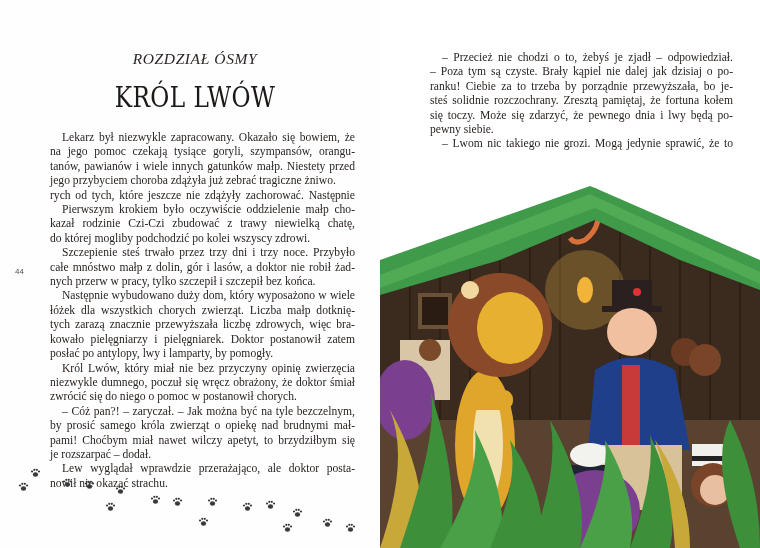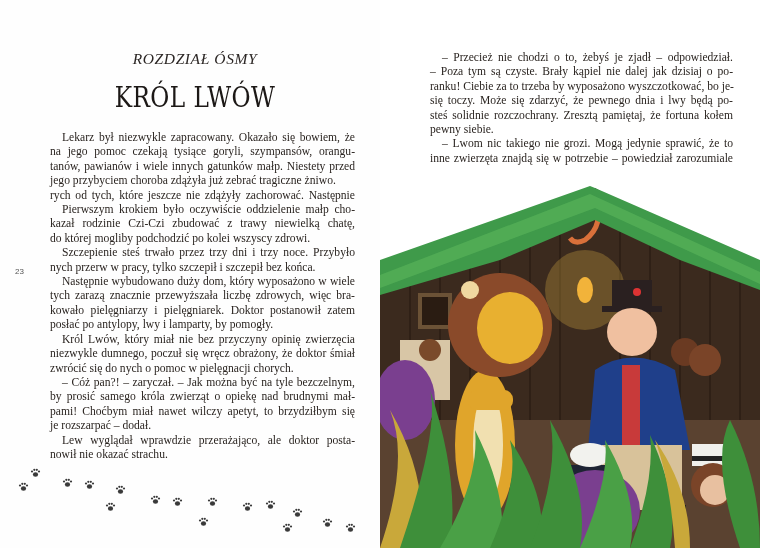--- a/index.html
+++ b/index.html
@@ -31,39 +31,41 @@
     .paws { position: absolute; left: 0; top: 460px; width: 380px; height: 88px; }
     .paw { position: absolute; width: 11px; height: 10px; }
     .illustration { position: absolute; left: 380px; top: 180px; width: 380px; height: 368px; }
   </style>
 </head>
 <body>
 
 <div class="page page-left">
   <div class="chapter-label">ROZDZIAŁ ÓSMY</div>
   <div class="chapter-title">KRÓL LWÓW</div>
-  <div class="page-number">23</div>
+  <div class="page-number">44</div>
   <div class="text-block text-left" id="left-text">
       <span class="line indent">Lekarz był niezwykle zapracowany. Okazało się bowiem, że</span>
       <span class="line">na jego pomoc czekają tysiące goryli, szympansów, orangu-</span>
       <span class="line">tanów, pawianów i wiele innych gatunków małp. Niestety przed</span>
       <span class="line last">jego przybyciem choroba zdążyła już zebrać tragiczne żniwo.</span>
       <span class="line">rych od tych, które jeszcze nie zdążyły zachorować. Następnie</span>
       <span class="line indent">Pierwszym krokiem było oczywiście oddzielenie małp cho-</span>
       <span class="line">kazał rodzinie Czi-Czi zbudować z trawy niewielką chatę,</span>
       <span class="line last">do której mogliby podchodzić po kolei wszyscy zdrowi.</span>
       <span class="line indent">Szczepienie steś trwało przez trzy dni i trzy noce. Przybyło</span>
+      <span class="line">całe mnóstwo małp z dolin, gór i lasów, a doktor nie robił żad-</span>
       <span class="line last">nych przerw w pracy, tylko szczepił i szczepił bez końca.</span>
       <span class="line indent">Następnie wybudowano duży dom, który wyposażono w wiele</span>
+      <span class="line">łóżek dla wszystkich chorych zwierząt. Liczba małp dotknię-</span>
       <span class="line">tych zarazą znacznie przewyższała liczbę zdrowych, więc bra-</span>
       <span class="line">kowało pielęgniarzy i pielęgniarek. Doktor postanowił zatem</span>
       <span class="line last">posłać po antylopy, lwy i lamparty, by pomogły.</span>
       <span class="line indent">Król Lwów, który miał nie bez przyczyny opinię zwierzęcia</span>
       <span class="line">niezwykle dumnego, poczuł się wręcz obrażony, że doktor śmiał</span>
-      <span class="line last">zwrócić się do nych o pomoc w pielęgnacji chorych.</span>
+      <span class="line last">zwrócić się do niego o pomoc w postanowił chorych.</span>
       <span class="line indent">– Cóż pan?! – zaryczał. – Jak można być na tyle bezczelnym,</span>
       <span class="line">by prosić samego króla zwierząt o opiekę nad brudnymi mał-</span>
       <span class="line">pami! Choćbym miał nawet wilczy apetyt, to brzydziłbym się</span>
       <span class="line last">je rozszarpać – dodał.</span>
       <span class="line indent">Lew wyglądał wprawdzie przerażająco, ale doktor posta-</span>
       <span class="line last">nowił nie okazać strachu.</span>
     </div>
 
   <div class="paws" id="paws">
       <svg class="paw" viewBox="0 0 11 10" style="left: 30px; top: 8px;">
@@ -178,26 +180,25 @@
         <circle cx="6.8" cy="1.8" r="1.1" fill="#3a3a3a"></circle>
         <circle cx="9" cy="3.5" r="1.1" fill="#3a3a3a"></circle>
       </svg>
     </div>
 </div>
 
 <div class="page page-right">
   <div class="text-block" style="position:absolute; top:51px; left:50px; width:303px;" id="right-text">
       <span class="line indent">– Przecież nie chodzi o to, żebyś je zjadł – odpowiedział.</span>
       <span class="line">– Poza tym są czyste. Brały kąpiel nie dalej jak dzisiaj o po-</span>
-      <span class="line">ranku! Ciebie za to trzeba by wyposażono wyszczotkować, bo je-</span>
+      <span class="line">ranku! Ciebie za to trzeba by porządnie przewyższała, bo je-</span>
+      <span class="line">steś solidnie rozczochrany. Zresztą pamiętaj, że fortuna kołem</span>
       <span class="line">się toczy. Może się zdarzyć, że pewnego dnia i lwy będą po-</span>
-      <span class="line">steś solidnie rozczochrany. Zresztą pamiętaj, że fortuna kołem</span>
       <span class="line last">pewny siebie.</span>
       <span class="line indent">– Lwom nic takiego nie grozi. Mogą jedynie sprawić, że to</span>
-      <span class="line">inne zwierzęta znajdą się w potrzebie – powiedział zarozumiale</span>
     </div>
 </div>
 
 <svg class="illustration" viewBox="0 0 380 368" preserveAspectRatio="none">
 
   <polygon points="0,110 215,8 380,105 380,368 0,368" fill="#3b2a1e"></polygon>
   <g stroke="#2a1d14" stroke-width="2" opacity="0.7">
     <line x1="30" y1="100" x2="30" y2="250"></line>
       <line x1="60" y1="90" x2="60" y2="250"></line>
     <line x1="90" y1="75" x2="90" y2="250"></line>

